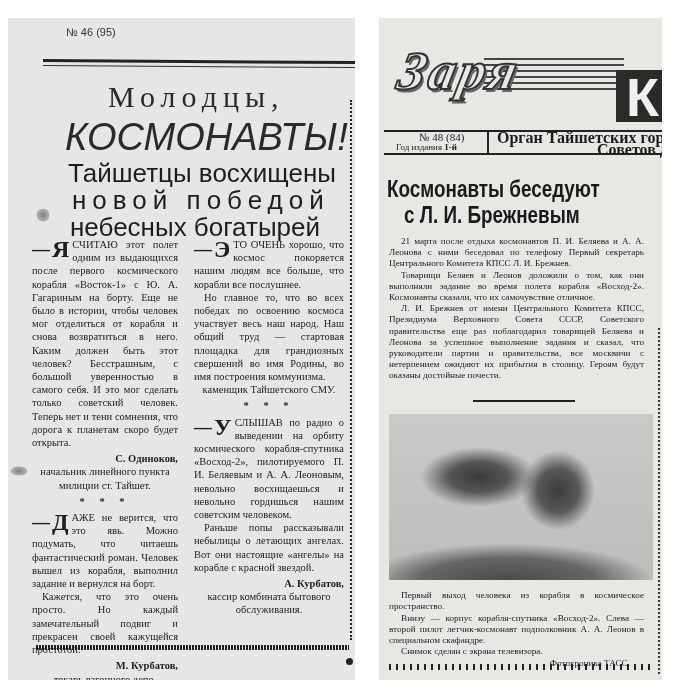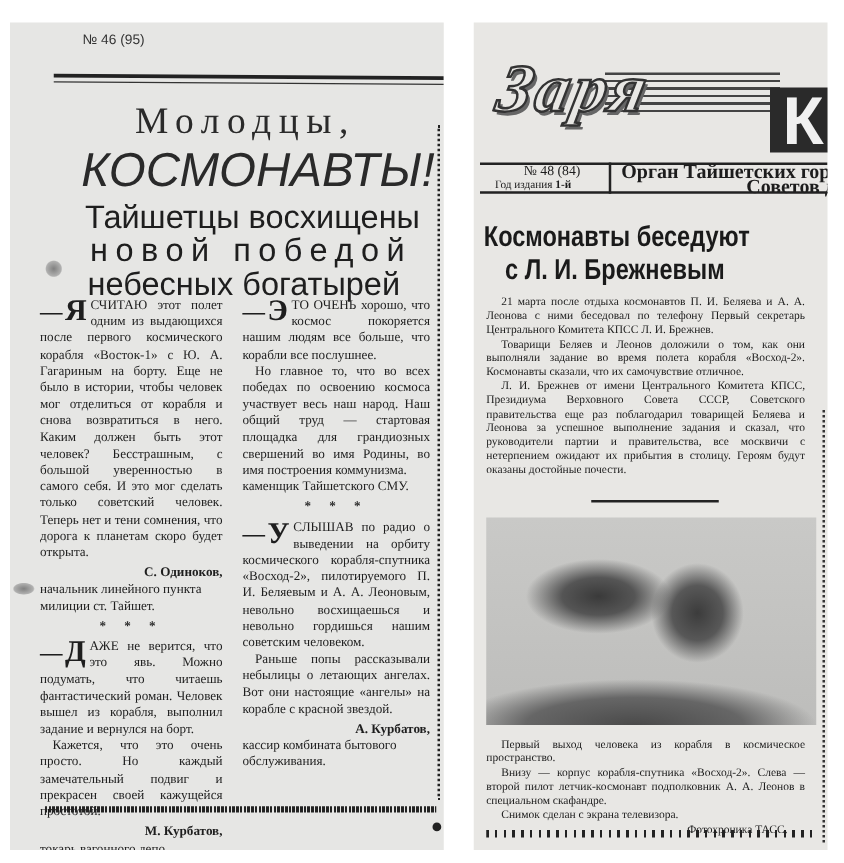--- a/index.html
+++ b/index.html
@@ -18,21 +18,21 @@
   .hl-sans { position:absolute; left:60px; font-family:"Liberation Sans", sans-serif; font-size:26px; color:#1e1e1e; white-space:nowrap; }
   .hl-s1 { top:140px; }
   .hl-s2 { top:167px; left:64px; letter-spacing:6px; }
   .hl-s3 { top:194px; left:62px; }
   .col { position:absolute; font-size:10.5px; line-height:13.2px; text-align:justify; color:#1e1e1e; }
   .col p { margin:0; }
   .col .ind { text-indent:10px; }
   .drop { font-size:24px; font-weight:bold; float:left; line-height:22px; margin-right:3px; font-family:"Liberation Serif", serif; }
   .dash { float:left; font-size:18px; line-height:22px; margin-right:2px; font-weight:bold; }
   .sig { text-align:right; font-weight:bold; font-size:10.5px; margin-top:3px; }
-  .sigsub { text-align:left; font-size:10.5px; }
+  .sigsub { text-align:center; font-size:10.5px; }
   .stars { text-align:center; letter-spacing:6px; font-weight:bold; margin:3px 0; }
   .bottom-bars { position:absolute; left:28px; right:6px; bottom:30px; height:5px; background:repeating-linear-gradient(90deg,#222 0 2px,transparent 2px 3px); }
   .stain { position:absolute; width:14px; height:14px; border-radius:50%; background:radial-gradient(#555,#999 60%,transparent 70%); opacity:.7; }
   .bullet { position:absolute; width:7px; height:7px; border-radius:50%; background:#222; }
 
   
   .mast-logo { position:absolute; left:20px; top:22px; font-family:"Liberation Serif", serif; font-style:italic; font-weight:bold; font-size:54px; color:#e8e7e4; -webkit-text-stroke:2px #333; text-shadow:3px 3px 0 #666; letter-spacing:3px; transform:skewX(-12deg); }
   .mast-lines { position:absolute; left:105px; top:40px; width:140px; height:34px; background:repeating-linear-gradient(180deg,#444 0 2px,transparent 2px 6px); }
   .mast-box { position:absolute; left:237px; top:52px; width:60px; height:52px; background:#2a2a2a; }
   .mast-box span { position:absolute; left:10px; top:-4px; font-family:"Liberation Sans", sans-serif; font-weight:bold; font-size:54px; color:#f0f0f0; }

